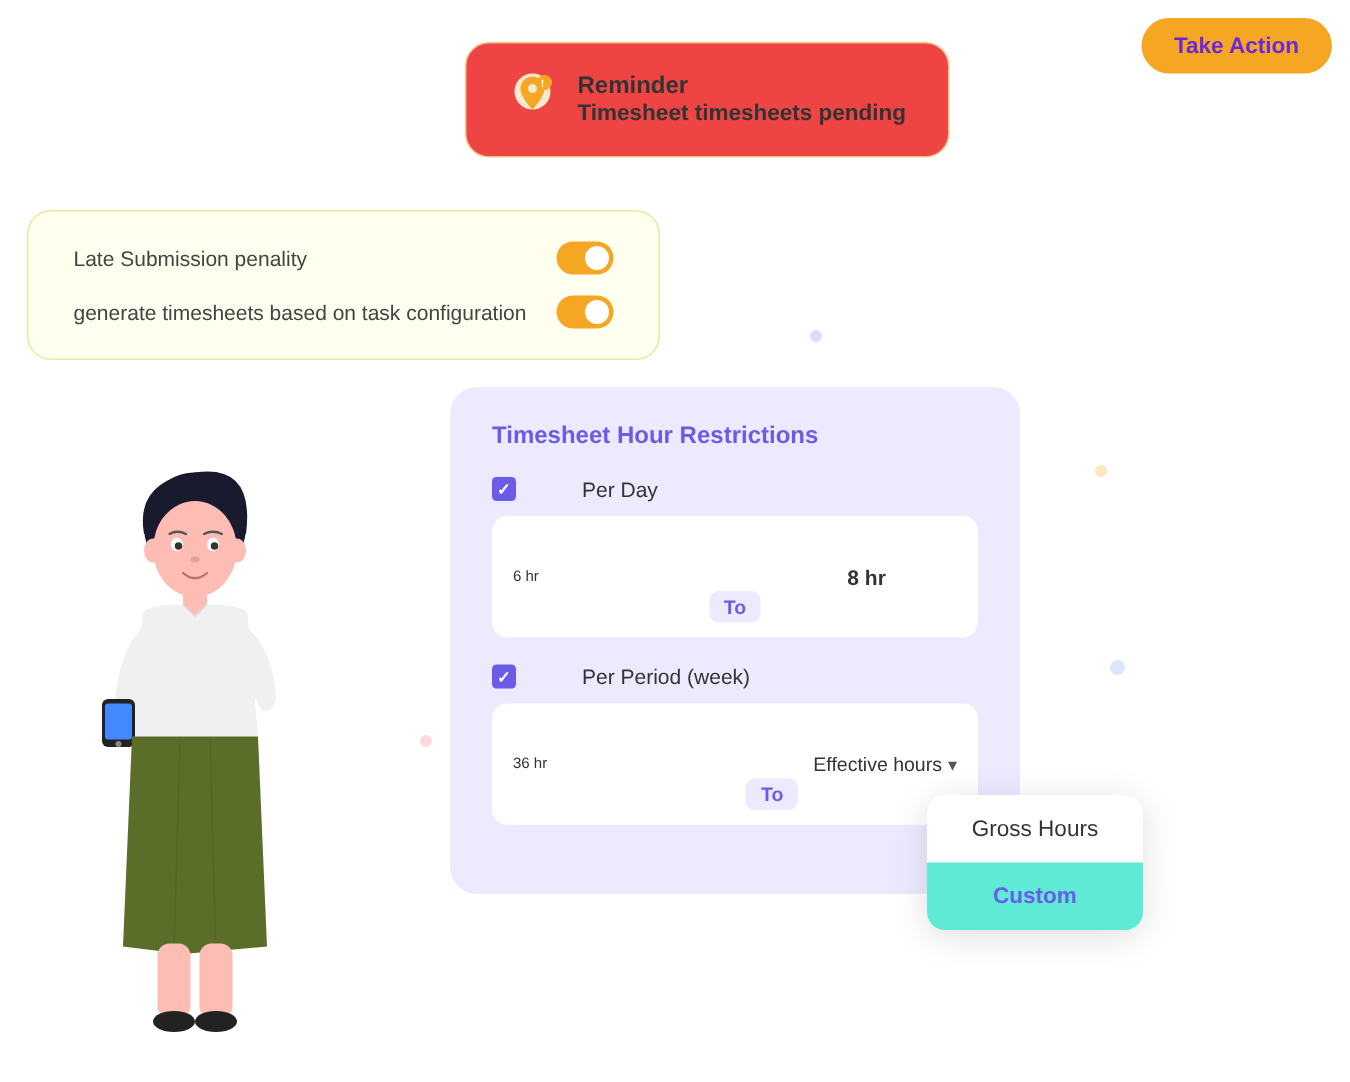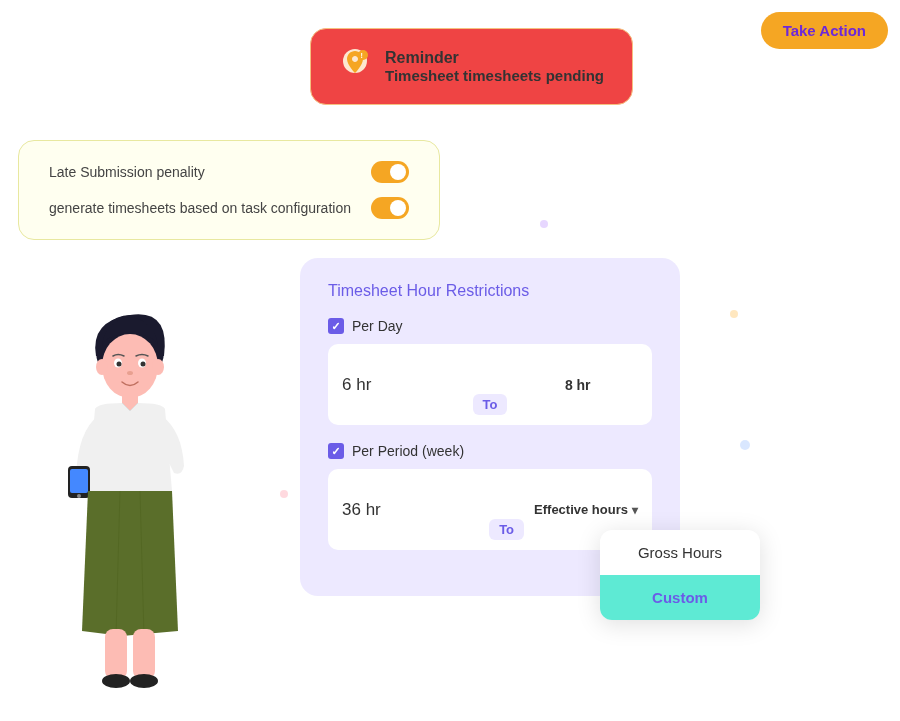--- a/index.html
+++ b/index.html
@@ -114,21 +114,21 @@
       top: 258px;
       left: 300px;
       background: #EDE9FF;
       border-radius: 18px;
       padding: 24px 28px 28px 28px;
       width: 380px;
       z-index: 5;
     }
     .restrictions-title {
       font-size: 16px;
-      font-weight: 400;
+      font-weight: 700;
       color: #6B5CE7;
       margin-bottom: 18px;
     }
 
     
     .check-row {
       display: flex;
       align-items: center;
       gap: 8px;
       margin-bottom: 10px;
@@ -146,34 +146,35 @@
     .custom-checkbox::after {
       content: '✓';
       color: #fff;
       font-size: 11px;
       font-weight: 700;
     }
     .check-label {
       font-size: 14px;
       color: #333;
       font-weight: 500;
+      margin-left: 36px;
     }
 
     
     .hour-range-row {
       display: flex;
       align-items: center;
       gap: 10px;
       background: #fff;
       border-radius: 10px;
       padding: 10px 14px;
       margin-bottom: 18px;
     }
     .hour-input {
-      font-size: 17px;
+      font-size: 10px;
       color: #333;
       font-weight: 500;
       flex: 1;
     }
     .to-badge {
       background: #EDE9FF;
       color: #6B5CE7;
       border-radius: 6px;
       padding: 3px 10px;
       font-size: 13px;
@@ -187,37 +188,36 @@
       flex: 1;
       text-align: center;
     }
     .effective-dropdown {
       display: flex;
       align-items: center;
       gap: 4px;
       font-size: 13px;
       color: #333;
       cursor: pointer;
-      font-weight: bold;
     }
     .dropdown-arrow {
       font-size: 12px;
       color: #555;
     }
 
     
     .dropdown-popup {
       position: absolute;
       top: 530px;
-      left: 600px;
+      left: 618px;
       background: #fff;
       border-radius: 12px;
       box-shadow: 0 4px 24px rgba(0,0,0,0.13);
       z-index: 20;
-      width: 160px;
+      width: 144px;
       overflow: hidden;
     }
     .dropdown-item {
       padding: 14px 20px;
       font-size: 15px;
       color: #333;
       cursor: pointer;
       text-align: center;
     }
     .dropdown-item.selected {

